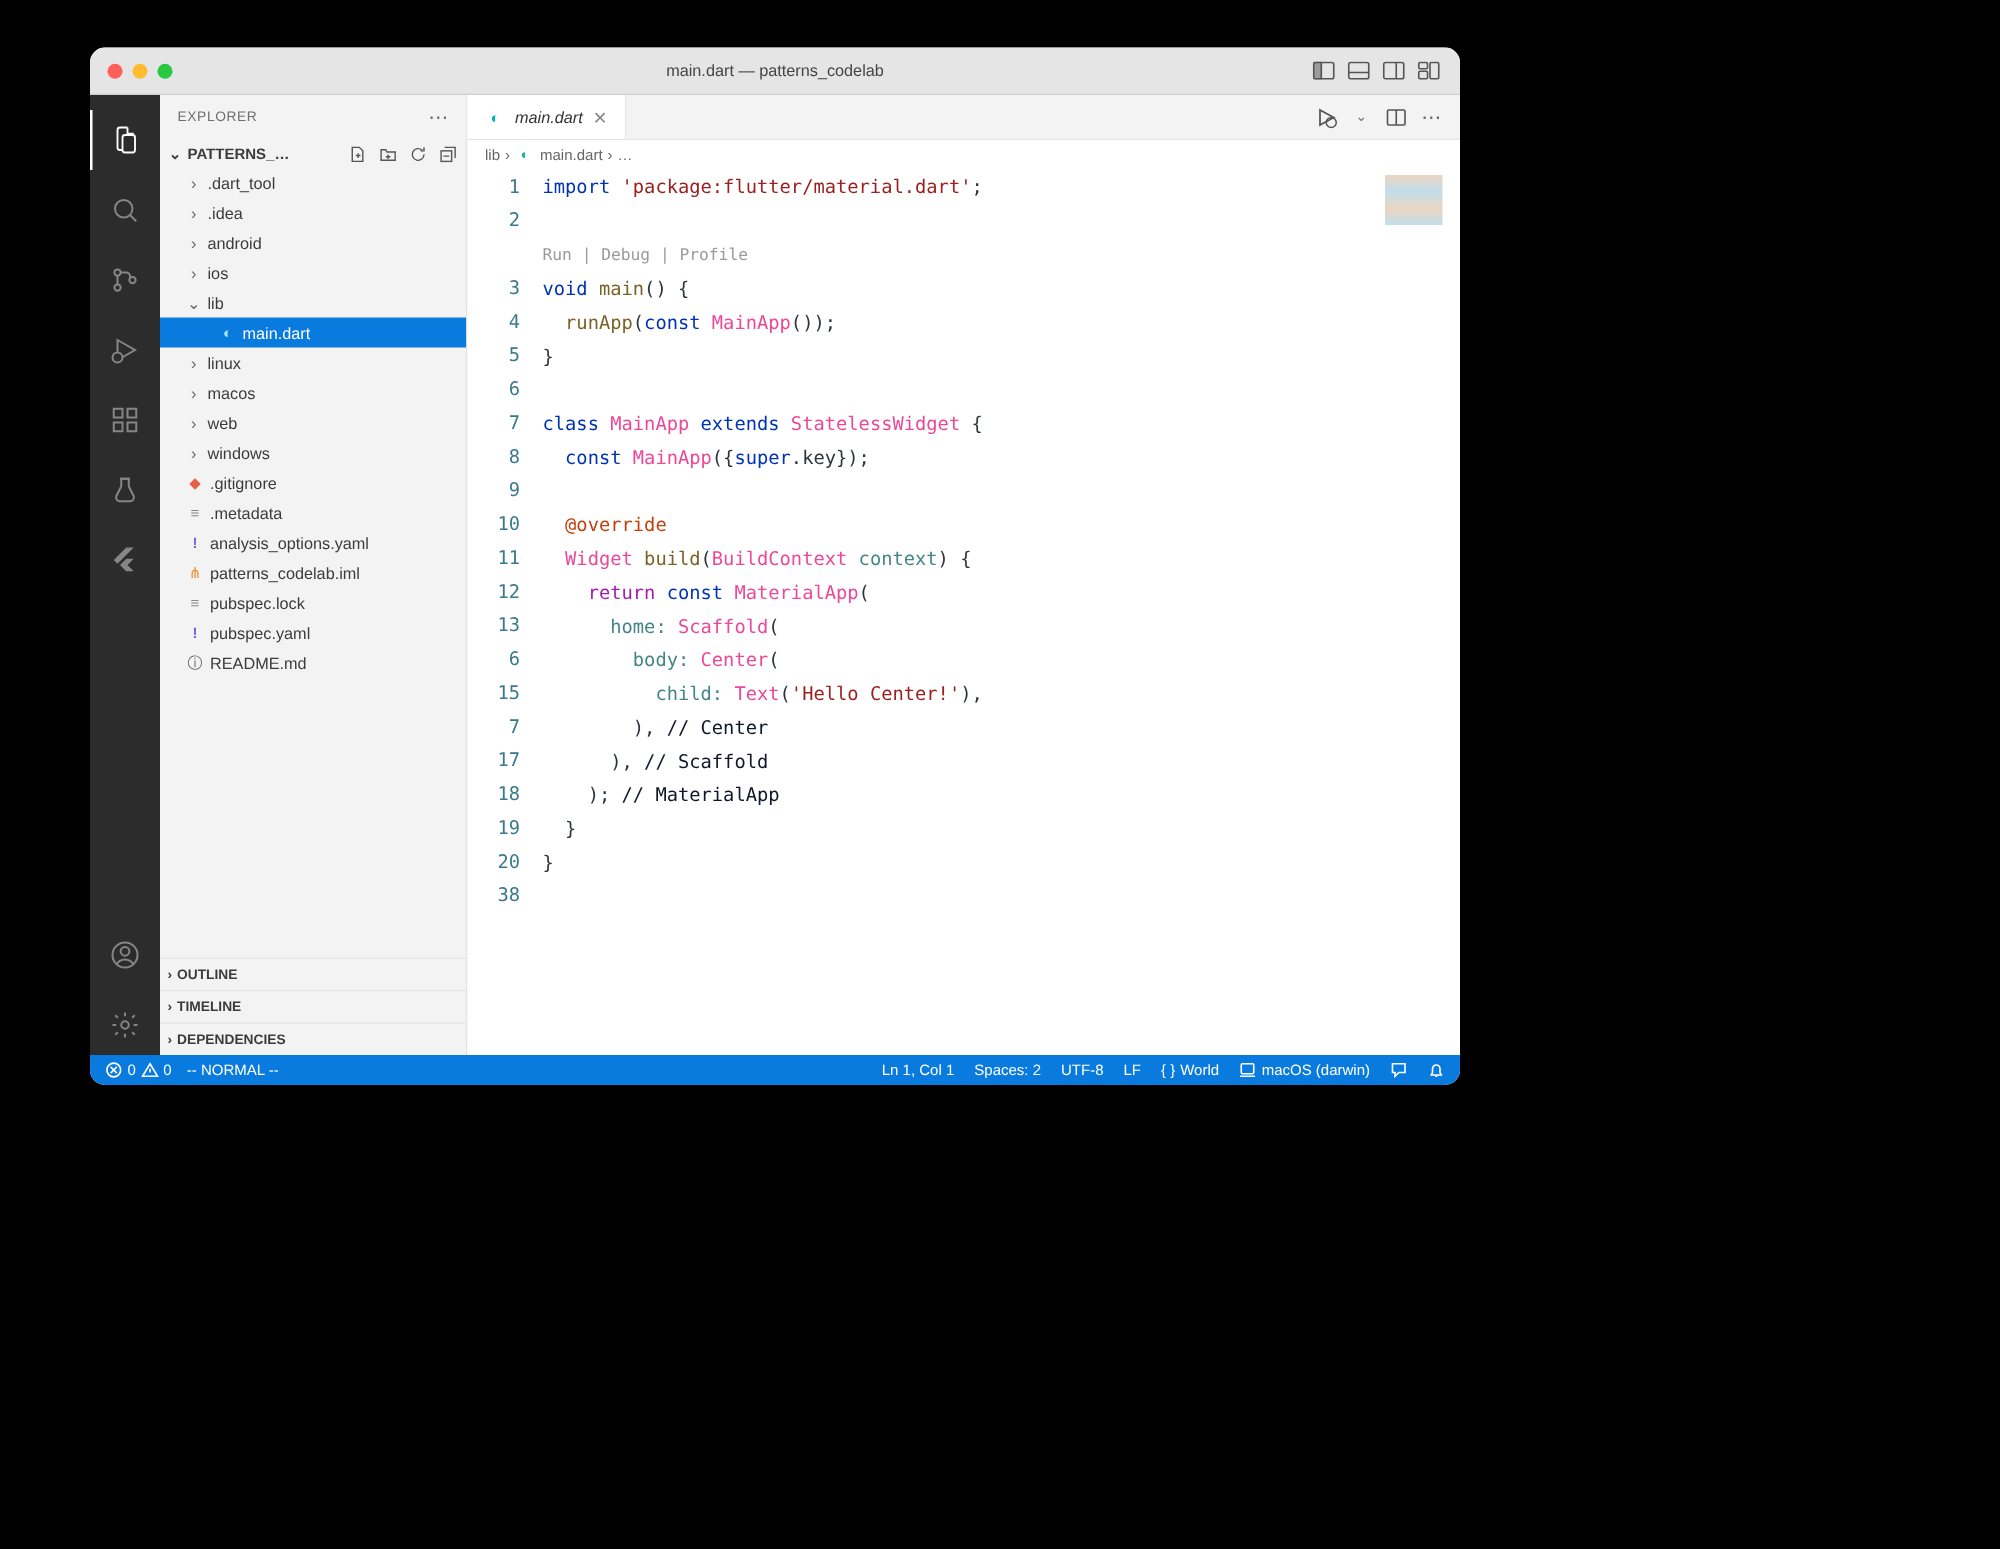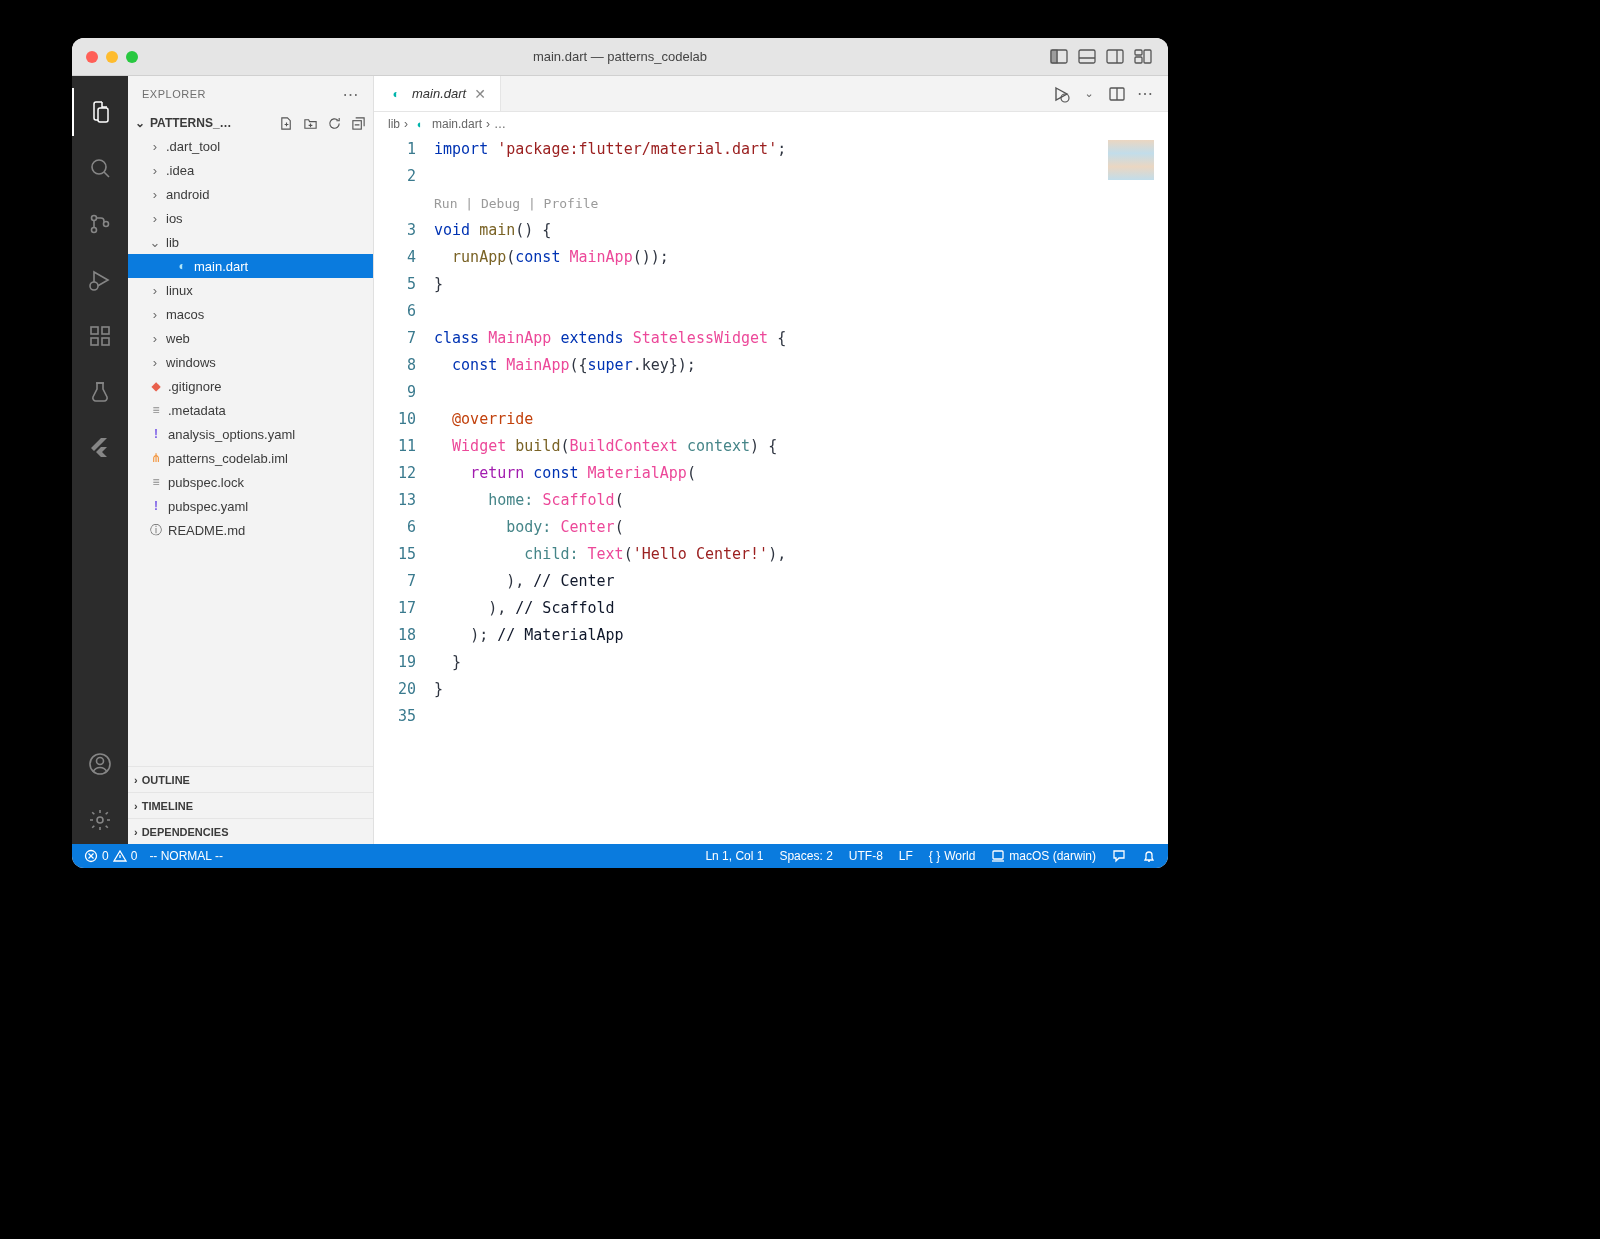--- a/index.html
+++ b/index.html
@@ -326,21 +326,21 @@
             <div>11</div>
             <div>12</div>
             <div>13</div>
             <div>6</div>
             <div>15</div>
             <div>7</div>
             <div>17</div>
             <div>18</div>
             <div>19</div>
             <div>20</div>
-            <div>35</div>
+            <div>38</div>
           </div>
         <div class="code"><span class="kw">import</span> <span class="str">'package:flutter/material.dart'</span><span>;</span>
 
 <span class="codelens">Run | Debug | Profile</span>
 <span class="kw">void</span> <span class="fn">main</span><span>() {</span>
   <span class="fn">runApp</span>(<span class="kw">const</span> <span class="cls">MainApp</span><span>());</span>
 <span>}</span>
 
 <span class="kw">class</span> <span class="cls">MainApp</span> <span class="kw">extends</span> <span class="cls">StatelessWidget</span><span> {</span>
   <span class="kw">const</span> <span class="cls">MainApp</span><span>({</span><span class="kw">super</span><span>.key});</span>

